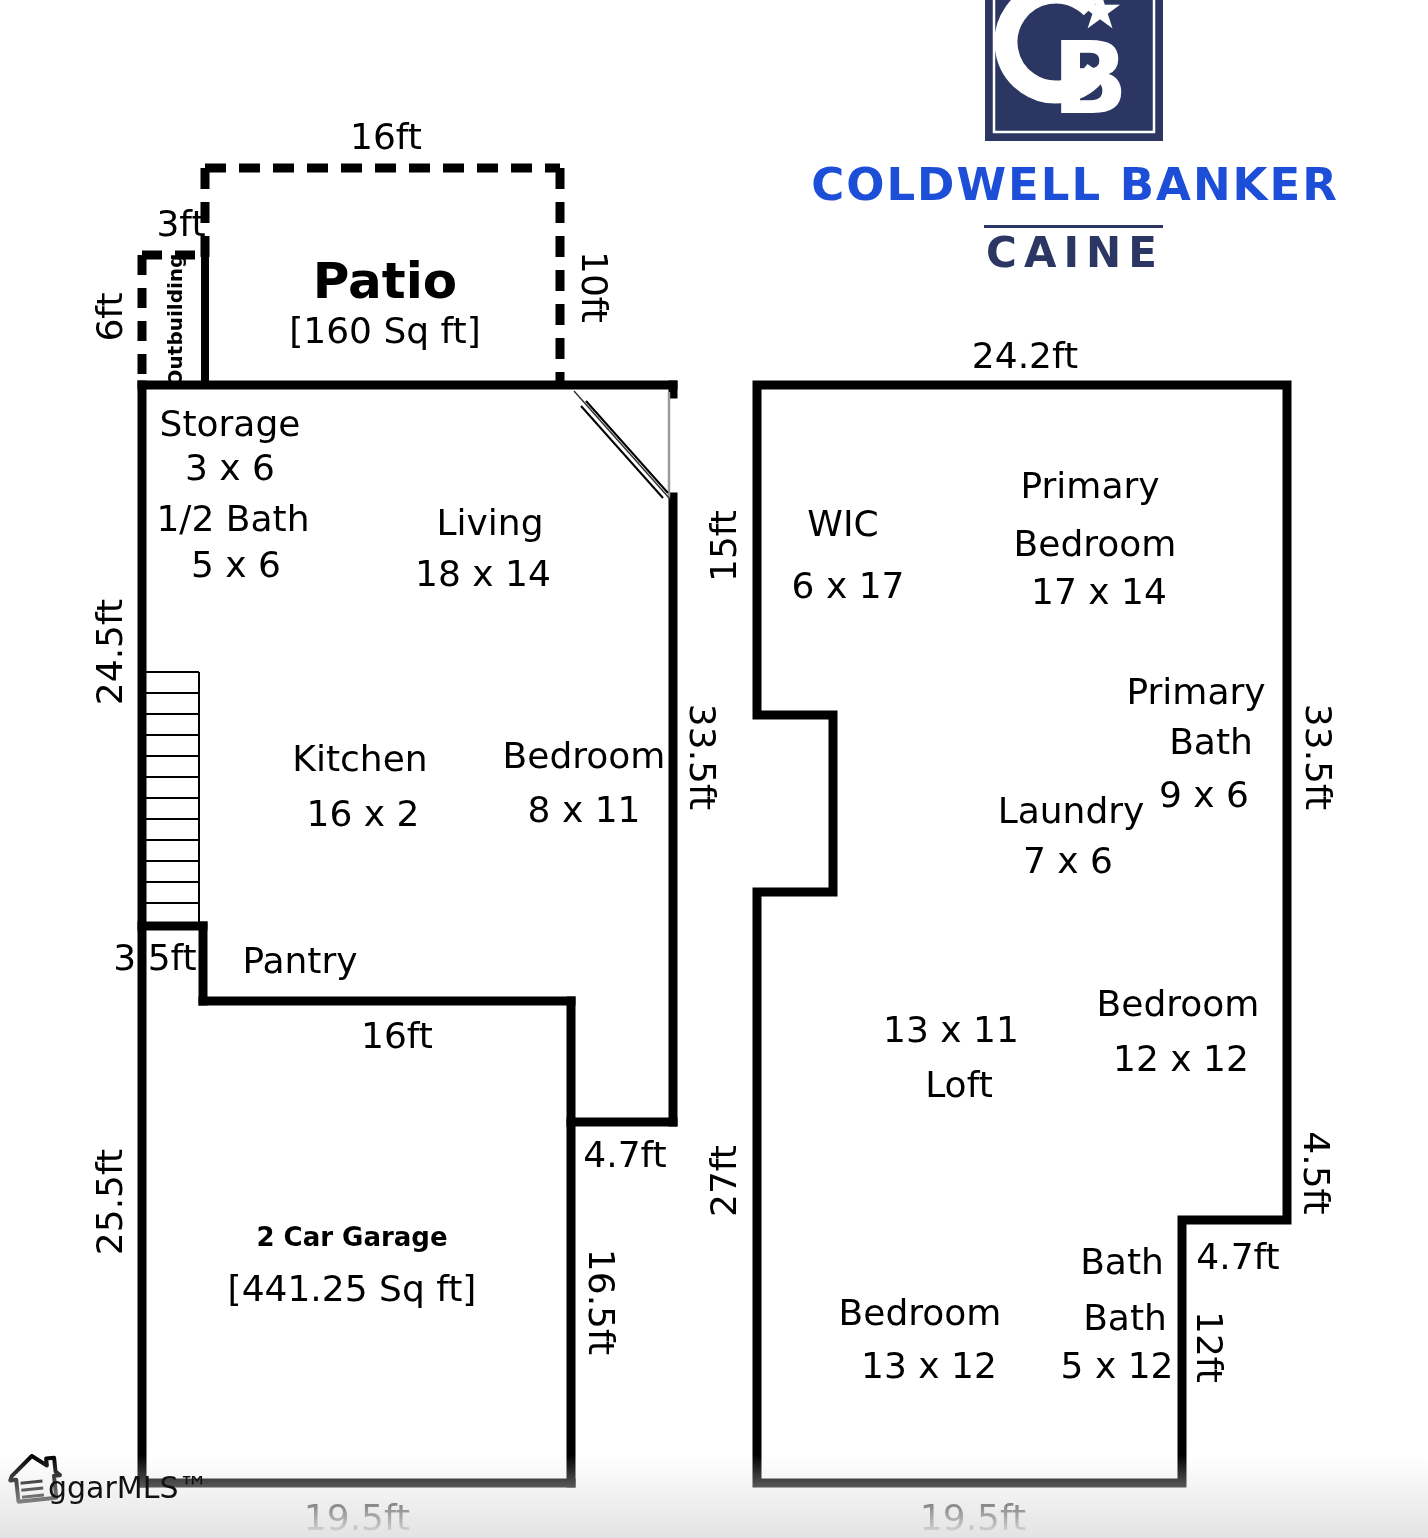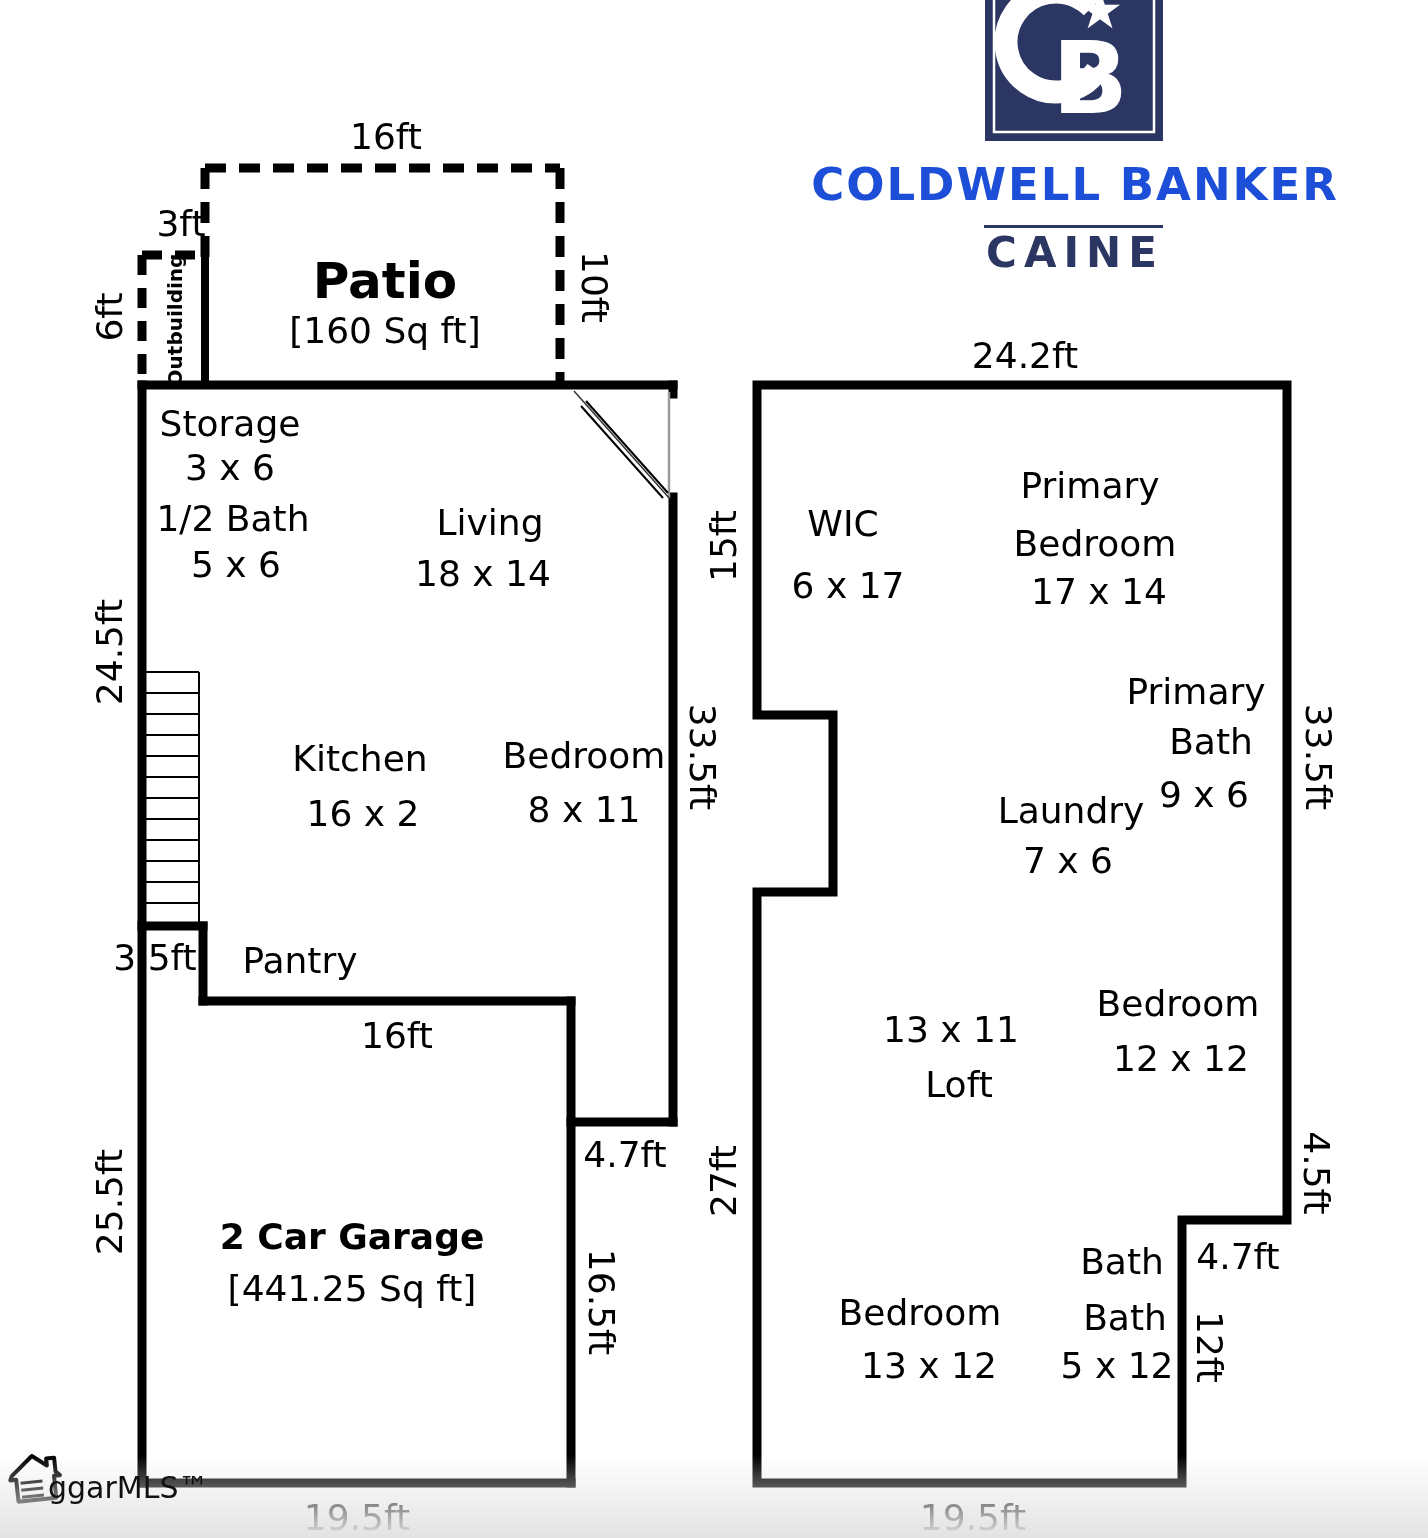--- a/index.html
+++ b/index.html
@@ -112,21 +112,21 @@
   <div class="lbl" style="left:360px;top:759px">Kitchen</div>
   <div class="lbl" style="left:363px;top:814px">16 x 2</div>
   <div class="lbl" style="left:584px;top:756px">Bedroom</div>
   <div class="lbl" style="left:584px;top:810px">8 x 11</div>
 
   <div class="lbl" style="left:155px;top:958px">3.5ft</div>
   <div class="lbl" style="left:300px;top:961px">Pantry</div>
   <div class="lbl" style="left:397px;top:1036px">16ft</div>
   <div class="lbl" style="left:625px;top:1155px">4.7ft</div>
   <div class="lbl rccw" style="left:110px;top:1202px">25.5ft</div>
-  <div class="lbl b" style="left:352px;top:1237px;font-size:36px">2 Car Garage</div>
+  <div class="lbl b" style="left:352px;top:1237px;font-size:26px">2 Car Garage</div>
   <div class="lbl" style="left:352px;top:1289px">[441.25 Sq ft]</div>
   <div class="lbl rcw" style="left:601px;top:1302px">16.5ft</div>
   <div class="lbl" style="left:357px;top:1518px">19.5ft</div>
 
   <div class="lbl" style="left:1025px;top:356px">24.2ft</div>
   <div class="lbl rccw" style="left:724px;top:546px">15ft</div>
   <div class="lbl" style="left:843px;top:524px">WIC</div>
   <div class="lbl" style="left:848px;top:586px">6 x 17</div>
   <div class="lbl" style="left:1090px;top:486px">Primary</div>
   <div class="lbl" style="left:1095px;top:544px">Bedroom</div>

